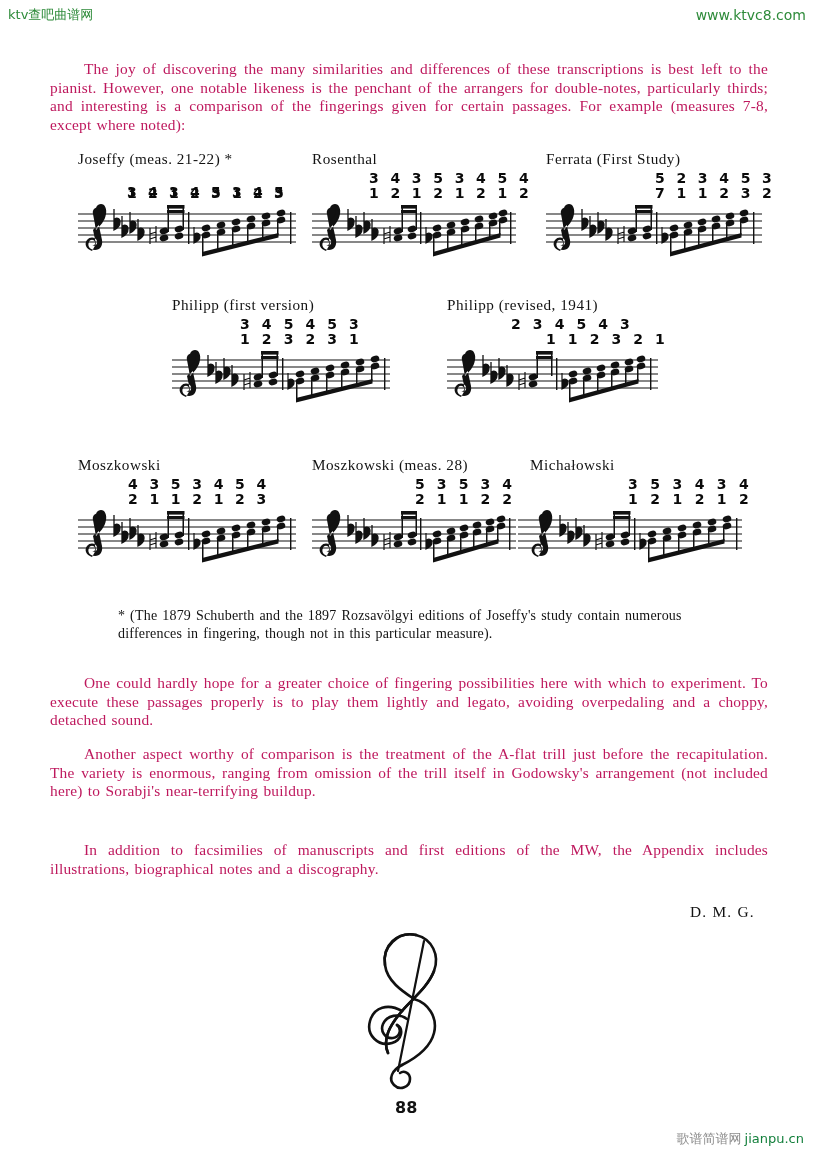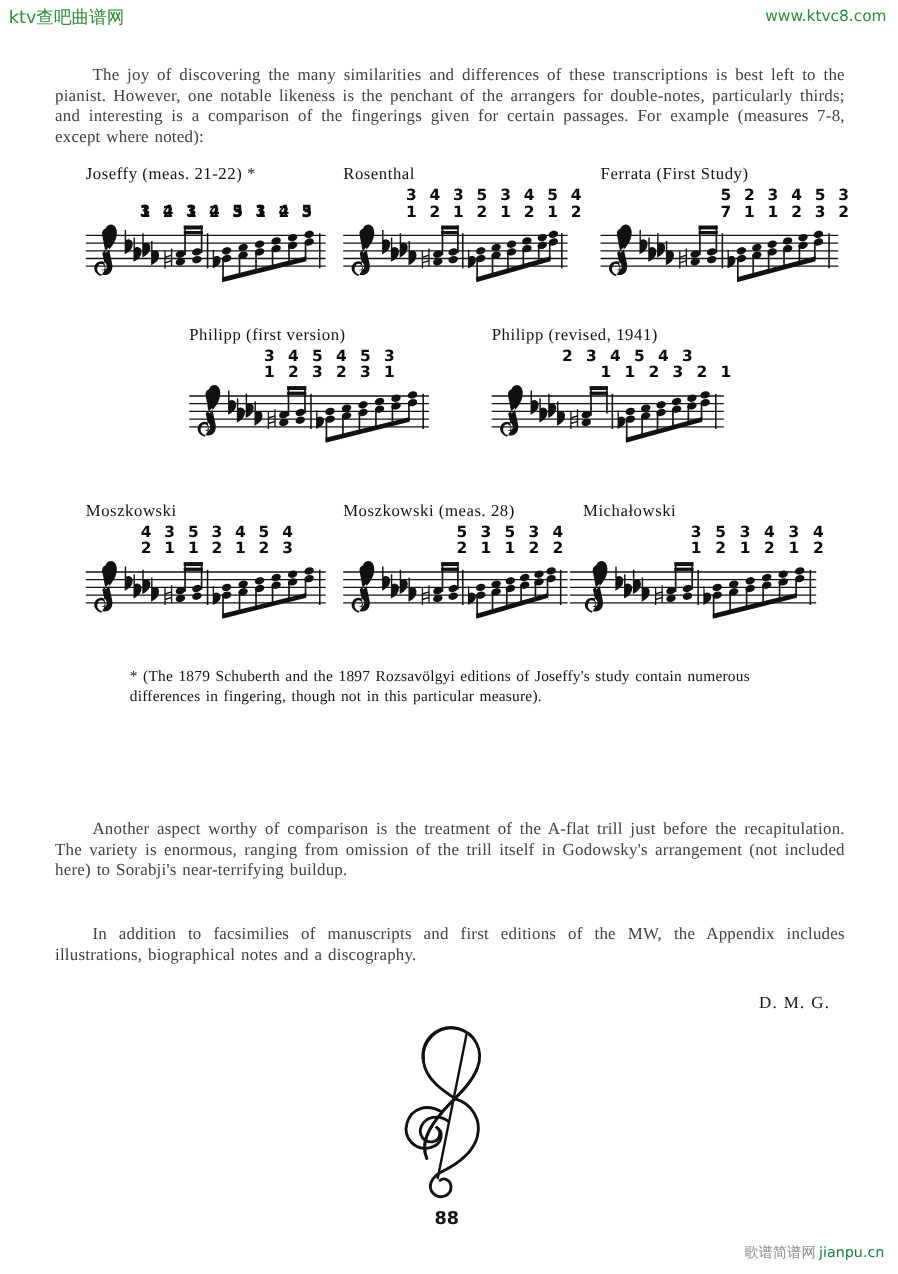--- a/index.html
+++ b/index.html
@@ -19,21 +19,21 @@
   
   .wm-header {
     position: absolute;
     top: 0; left: 0; right: 0;
     height: 30px;
   }
   .wm-left {
     position: absolute;
     left: 8px; top: 6px;
     font-family: "DejaVu Sans", sans-serif;
-    font-size: 16px;
+    font-size: 13px;
     color: #2e8b3a;
     letter-spacing: 0px;
     white-space: nowrap;
     text-align: right;
   }
   .wm-right {
     position: absolute;
     right: 10px; top: 7px;
     font-family: "DejaVu Sans", sans-serif;
     font-size: 14px;
@@ -62,21 +62,21 @@
   }
   p.body-par {
     position: absolute;
     margin: 0;
     font-family: "Liberation Serif", serif;
     font-size: 15.4px;
     line-height: 18.6px;
     text-align: justify;
     letter-spacing: 0.2px;
     word-spacing: 1.2px;
-    color: #404040;
+    color: #be185d;
   }
   p.body-par .ind { display: inline-block; width: 34px; }
 
   .footnote {
     position: absolute;
     margin: 0;
     font-family: "Liberation Serif", serif;
     font-size: 14px;
     line-height: 18.4px;
     letter-spacing: 0.2px;
@@ -655,20 +655,21 @@
           <rect x="207" y="20" width="1.5" height="15"></rect>
           <polygon points="132,52 208.5,33 208.5,37.5 132,56.5"></polygon>
         </g>
         <rect x="220" y="12" width="1.4" height="32" fill="#111"></rect>
       </svg>
     </div>
   </div>
 
   <p class="footnote" style="left:118px; top:607px; width:585px;"><span>* (The 1879 Schuberth and the 1897 Rozsavölgyi editions of Joseffy's study contain numerous differences in fingering, though not in this particular measure).</span></p>
 
+  <p class="body-par" style="left:50px; top:674px; width:718px;"><span class="ind"></span><span>One could hardly hope for a greater choice of fingering possibilities here with which to experiment. To execute these passages properly is to play them lightly and legato, avoiding overpedaling and a choppy, detached sound.</span></p>
 
   <p class="body-par" style="left:50px; top:745px; width:718px;"><span class="ind"></span><span>Another aspect worthy of comparison is the treatment of the A-flat trill just before the recapitulation. The variety is enormous, ranging from omission of the trill itself in Godowsky's arrangement (not included here) to Sorabji's near-terrifying buildup.</span></p>
 
   <p class="body-par" style="left:50px; top:841px; width:718px;"><span class="ind"></span><span>In addition to facsimilies of manuscripts and first editions of the MW, the Appendix includes illustrations, biographical notes and a discography.</span></p>
 
   <div class="signature" style="left:690px; top:903px;">D. M. G.</div>
 
   <div style="position:absolute; left:352px; top:925px;">
     <svg width="118" height="170" viewBox="0 0 118 170">
       <g fill="none" stroke="#111" stroke-width="2.6" stroke-linecap="round">

